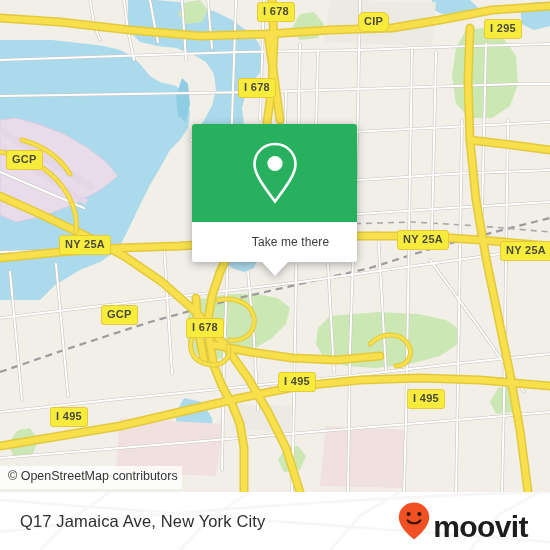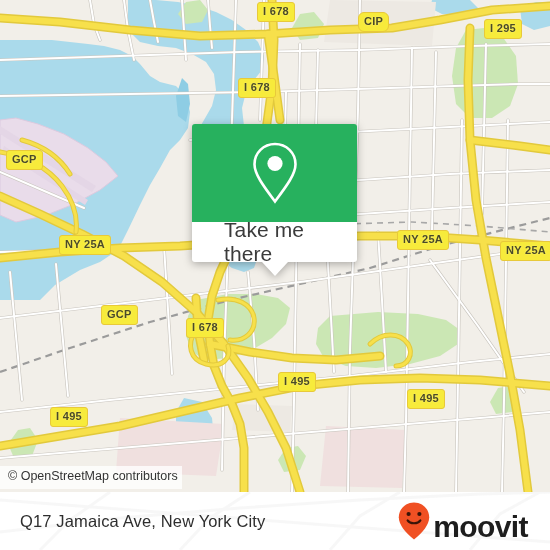--- a/index.html
+++ b/index.html
@@ -76,21 +76,21 @@
     height: 40px;
     background: #ffffff;
     border-radius: 0 0 3px 3px;
     display: flex;
     align-items: center;
     justify-content: center;
     position: relative;
   }
   #callout-label {
     color: #3b3b3b;
-    font-size: 21px;
+    font-size: 12px;
     letter-spacing: 0.1px;
     margin-left: 32px;
   }
   #callout-tail {
     position: absolute;
     left: 50%;
     top: 100%;
     margin-left: -13px;
     width: 0; height: 0;
     border-left: 13px solid transparent;

